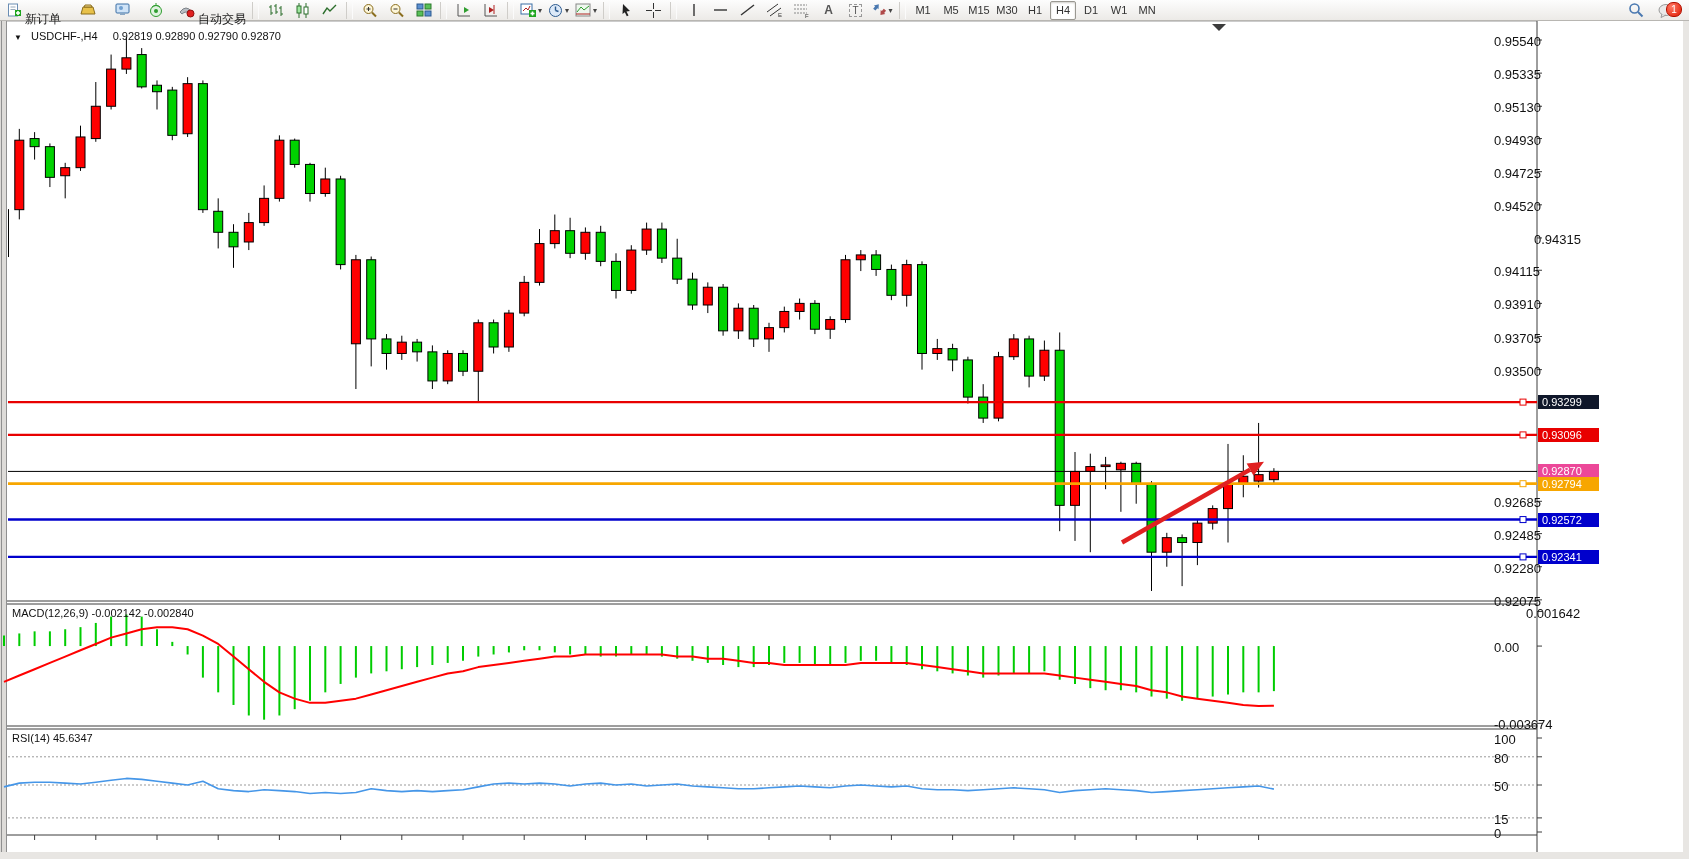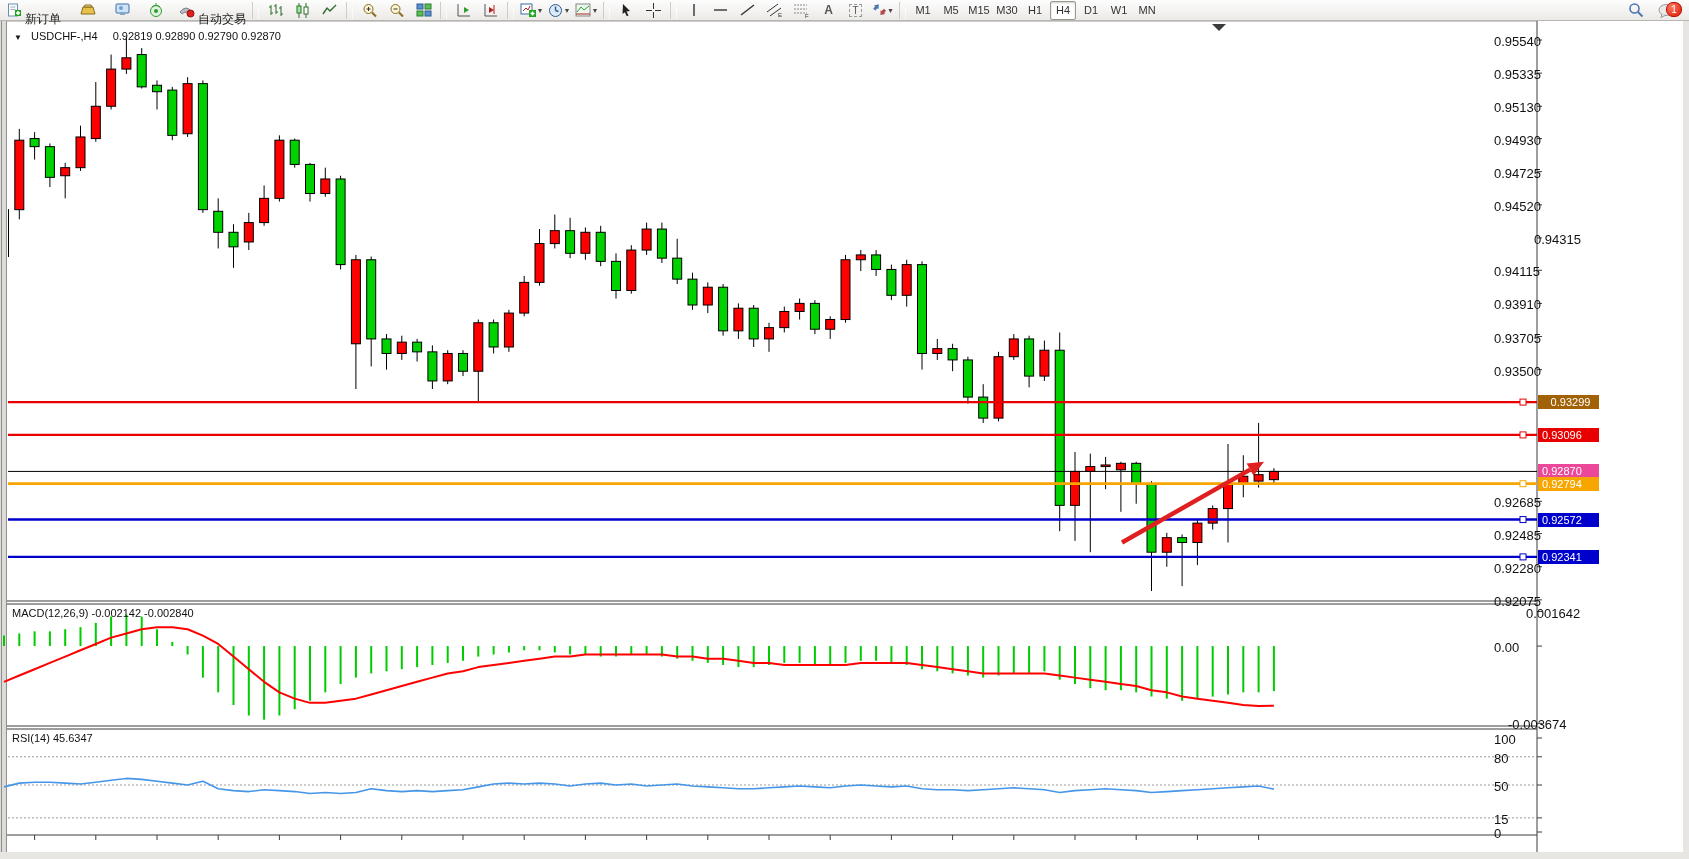--- a/index.html
+++ b/index.html
@@ -775,29 +775,29 @@
         <div class="axis-text" style="top: 183.822px;">0.94520</div>
         <div class="axis-text" style="top: 216.945px; padding-left: 40px;">0.94315</div>
         <div class="axis-text" style="top: 249.259px;">0.94115</div>
         <div class="axis-text" style="top: 282.382px;">0.93910</div>
         <div class="axis-text" style="top: 315.505px;">0.93705</div>
         <div class="axis-text" style="top: 348.627px;">0.93500</div>
         <div class="axis-text" style="top: 480.309px;">0.92685</div>
         <div class="axis-text" style="top: 512.624px;">0.92485</div>
         <div class="axis-text" style="top: 545.746px;">0.92280</div>
         <div class="axis-text" style="top: 578.869px;">0.92075</div>
-        <div class="badge" style="top: 381.103px; background: #a16207; text-align: center;">0.93299</div>
+        <div class="badge" style="top: 381.103px; background: #0f172a;">0.93299</div>
         <div class="badge" style="top: 413.903px; background: rgb(232, 0, 0);">0.93096</div>
         <div class="badge" style="top: 450.418px; background: #ec4899;">0.92870</div>
         <div class="badge" style="top: 462.698px; background: rgb(247, 166, 0);">0.92794</div>
         <div class="badge" style="top: 498.567px; background: rgb(0, 0, 204);">0.92572</div>
         <div class="badge" style="top: 535.89px; background: rgb(0, 0, 204);">0.92341</div>
         <div class="axis-text" style="top: 590.53px; padding-left: 32px;">0.001642</div>
         <div class="axis-text" style="top: 625.069px;">0.00</div>
-        <div class="axis-text" style="top: 702.35px; margin-left: 14px;">-0.003674</div>
+        <div class="axis-text" style="top: 702.35px;">-0.003674</div>
         <div class="axis-text" style="top: 717px;">100</div>
         <div class="axis-text" style="top: 735.8px;">80</div>
         <div class="axis-text" style="top: 764px;">50</div>
         <div class="axis-text" style="top: 796.9px;">15</div>
         <div class="axis-text" style="top: 811px;">0</div>
       </div>
   </div>
 </div>
 
 </body></html>

